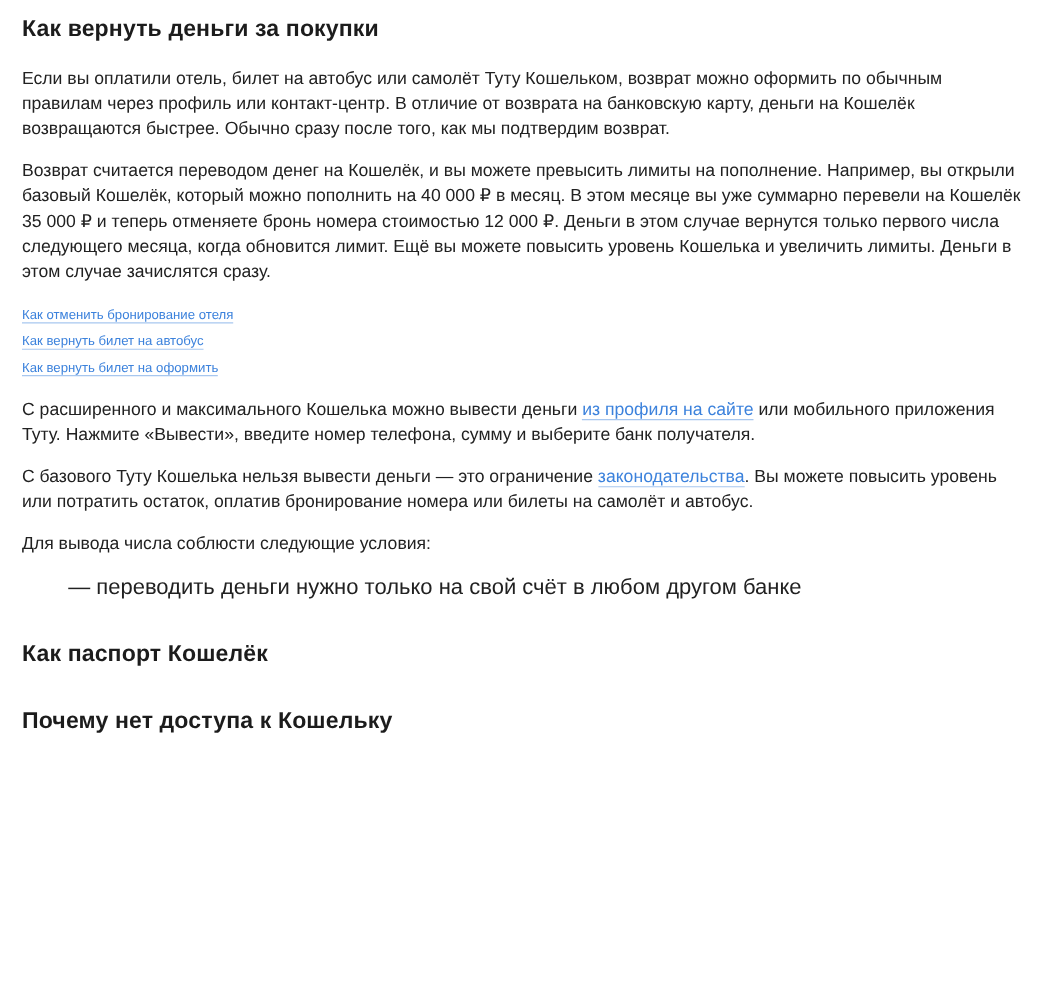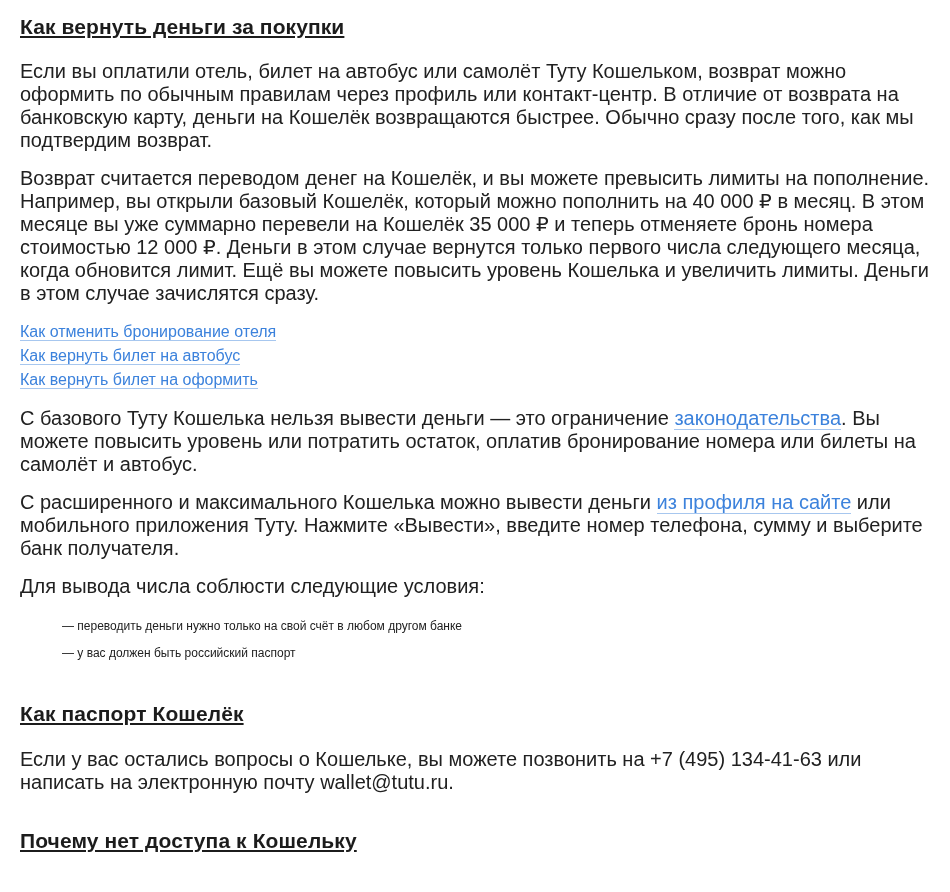--- a/index.html
+++ b/index.html
@@ -15,51 +15,50 @@
     min-height: 892px;
     padding: 10px 20px 24px 20px;
   }
   h2.section-heading {
     font-size: 21px;
     line-height: 1.25;
     font-weight: 600;
     margin: 34px 0 20px 0;
     color: #1c1c1c;
     letter-spacing: 0.1px;
-    text-decoration: underline;
   }
   h2.section-heading.first {
     margin-top: 4px;
   }
   p.body-text {
-    font-size: 20px;
+    font-size: 16px;
     line-height: 23px;
     margin: 15px 0;
     max-width: 910px;
   }
   a.text-link {
     color: #3c82dc;
     text-decoration: none;
     border-bottom: 1px solid rgba(60, 130, 220, 0.45);
     cursor: pointer;
   }
   .link-list {
     margin: 14px 0 0 0;
   }
   .link-list .link-row {
-    font-size: 16px;
+    font-size: 12px;
     line-height: 24px;
   }
   ul.dash-list {
     list-style: none;
     margin: 14px 0 18px 0;
     padding: 0 0 0 42px;
   }
   ul.dash-list li {
-    font-size: 12px;
+    font-size: 20px;
     line-height: 27px;
     max-width: 860px;
   }
 </style>
 </head>
 <body>
 
 <div class="page">
 
   <h2 class="section-heading first">Как вернуть деньги за покупки</h2>
@@ -74,31 +73,29 @@
     </div>
     <div class="link-row">
       <a class="text-link">Как вернуть билет на автобус</a>
     </div>
     <div class="link-row">
       <a class="text-link">Как вернуть билет на оформить</a>
     </div>
   </div>
 
 
+  <p class="body-text"><span>С расширенного и максимального Кошелька можно вывести деньги </span><a class="text-link">из профиля на сайте</a><span> или мобильного приложения Туту. Нажмите «Вывести», введите номер телефона, сумму и выберите банк получателя.</span></p>
+
   <p class="body-text"><span>С базового Туту Кошелька нельзя вывести деньги — это ограничение </span><a class="text-link">законодательства</a><span>. Вы можете повысить уровень или потратить остаток, оплатив бронирование номера или билеты на самолёт и автобус.</span></p>
-
-  <p class="body-text"><span>С расширенного и максимального Кошелька можно вывести деньги </span><a class="text-link">из профиля на сайте</a><span> или мобильного приложения Туту. Нажмите «Вывести», введите номер телефона, сумму и выберите банк получателя.</span></p>
 
   <p class="body-text">Для вывода числа соблюсти следующие условия:</p>
 
   <ul class="dash-list">
     <li>— переводить деньги нужно только на свой счёт в любом другом банке</li>
-    <li>— у вас должен быть российский паспорт</li>
   </ul>
 
   <h2 class="section-heading">Как паспорт Кошелёк</h2>
 
 
-  <p class="body-text">Если у вас остались вопросы о Кошельке, вы можете позвонить на +7 (495) 134-41-63 или написать на электронную почту wallet@tutu.ru.</p>
 
   <h2 class="section-heading">Почему нет доступа к Кошельку</h2>
 
 </div>
 
 </body></html>

